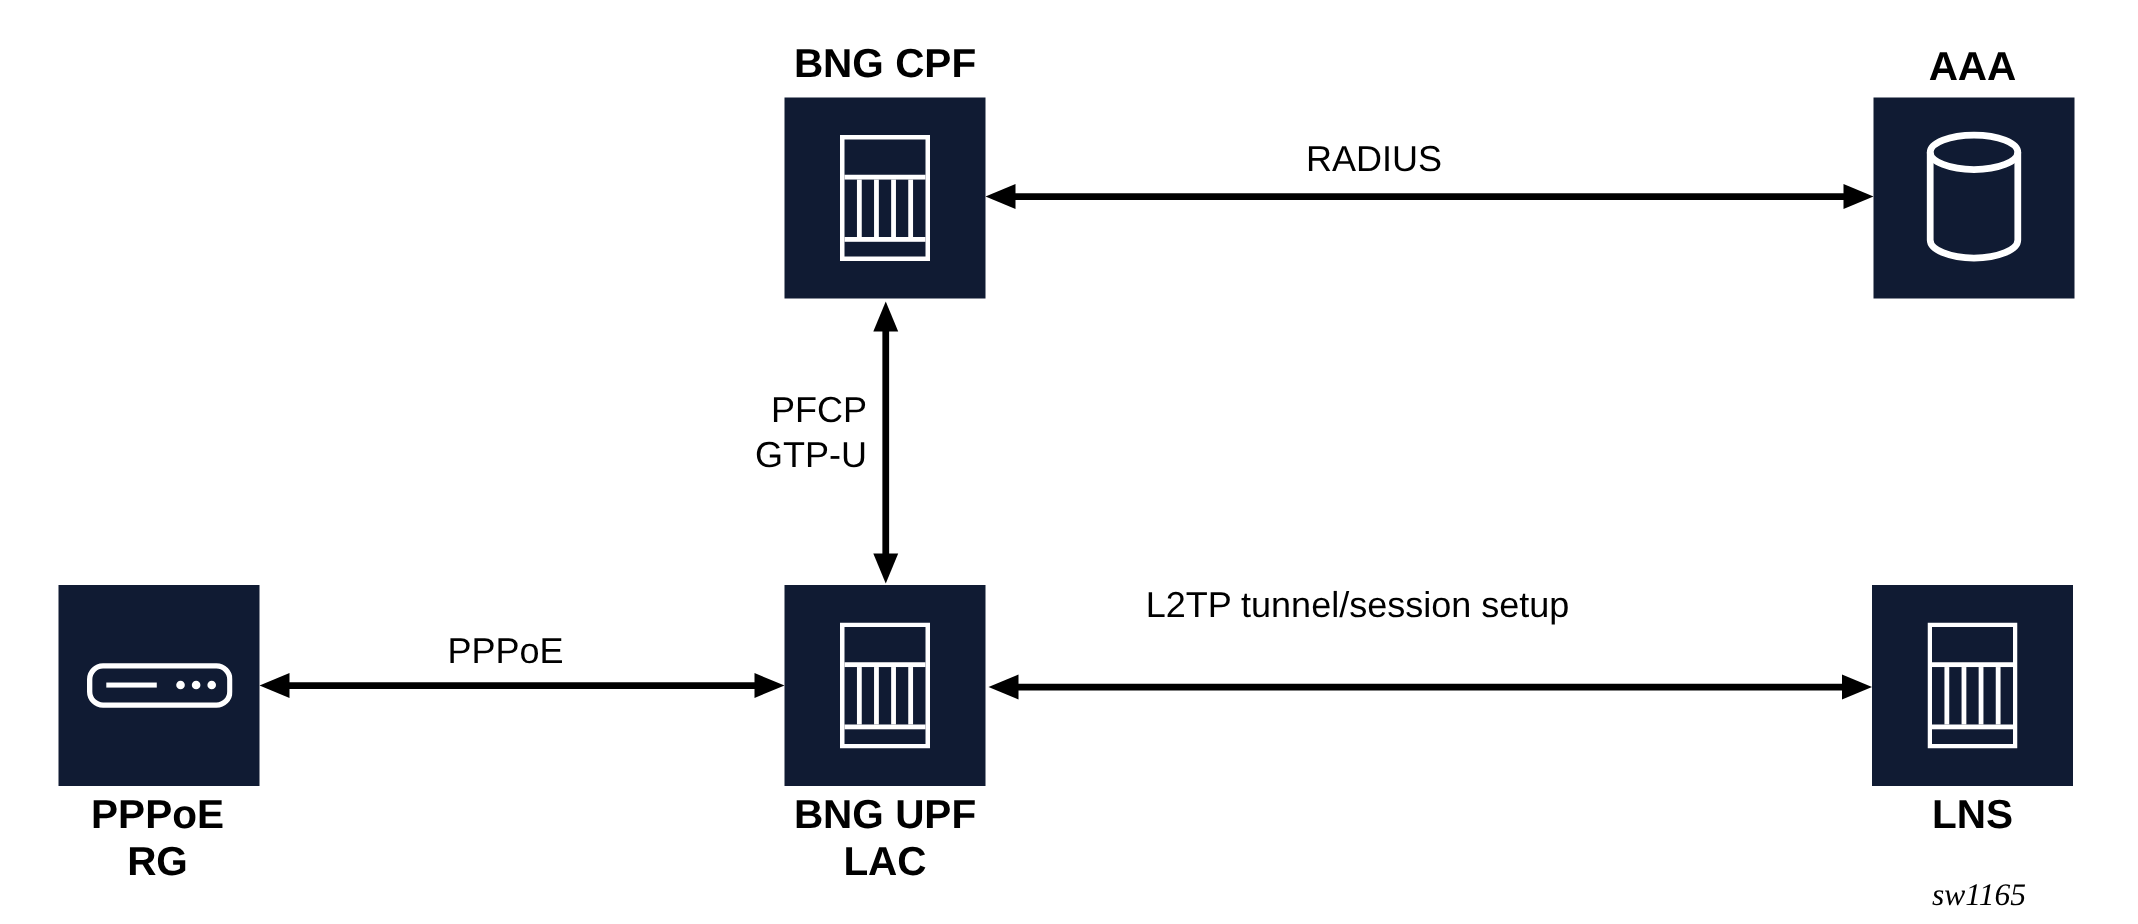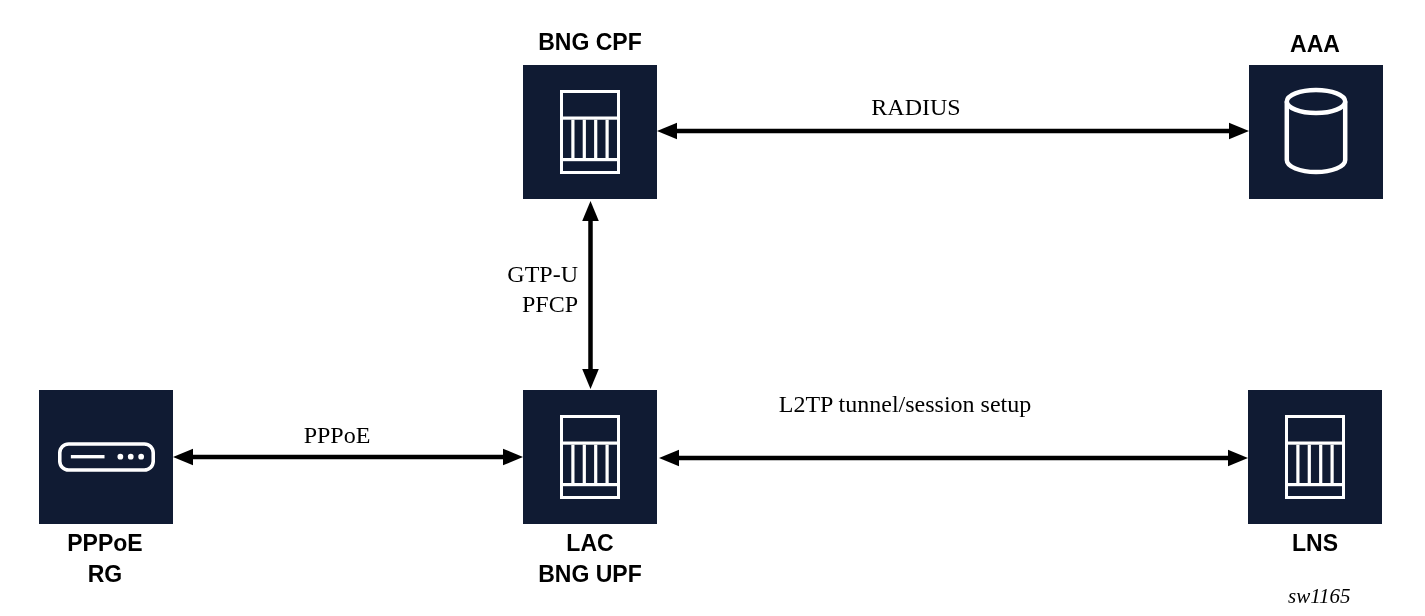--- a/index.html
+++ b/index.html
@@ -26,27 +26,27 @@
   .box{
     position:absolute;width:134px;height:134px;
     background:var(--node-fill);
     display:flex;align-items:center;justify-content:center;
   }
   .ic{stroke:var(--icon-stroke);fill:none;}
   .icf{fill:var(--icon-stroke);stroke:none;}
 
   .node-label{
     position:absolute;
-    font-size:23px;font-weight:bold;line-height:31px;
+    font-size:27px;font-weight:bold;line-height:31px;
     text-align:center;white-space:nowrap;
   }
   .link-label{
     position:absolute;
     font-size:24px;font-weight:normal;line-height:30px;
-    text-align:center;white-space:nowrap;font-family:Liberation Serif, serif;
+    text-align:center;white-space:nowrap;
   }
   .link-label.right-align{text-align:right;}
   .watermark{
     position:absolute;
     font-family:"Liberation Serif",serif;
     font-style:italic;font-size:21px;
     white-space:nowrap;
   }
 </style>
 </head>
@@ -117,42 +117,42 @@
       <rect class="ic" x="1.5" y="1.5" width="57" height="81" stroke-width="3"></rect>
       <rect class="icf" x="3" y="26.5" width="54" height="3.2"></rect>
       <rect class="icf" x="11.3" y="29.7" width="3.2" height="38.3"></rect>
       <rect class="icf" x="22.7" y="29.7" width="3.2" height="38.3"></rect>
       <rect class="icf" x="34.1" y="29.7" width="3.2" height="38.3"></rect>
       <rect class="icf" x="45.5" y="29.7" width="3.2" height="38.3"></rect>
       <rect class="icf" x="3" y="68" width="54" height="3.2"></rect>
     </svg>
   </div>
   <div class="node-label" style="left:490px;top:528px;width:200px">
+    <div>BNG UPF</div>
     <div>LAC</div>
-    <div>BNG UPF</div>
   </div>
 
   <div class="box" style="left:1248px;top:390px">
     <svg width="60" height="84" viewBox="0 0 60 84">
       <rect class="ic" x="1.5" y="1.5" width="57" height="81" stroke-width="3"></rect>
       <rect class="icf" x="3" y="26.5" width="54" height="3.2"></rect>
       <rect class="icf" x="11.3" y="29.7" width="3.2" height="38.3"></rect>
       <rect class="icf" x="22.7" y="29.7" width="3.2" height="38.3"></rect>
       <rect class="icf" x="34.1" y="29.7" width="3.2" height="38.3"></rect>
       <rect class="icf" x="45.5" y="29.7" width="3.2" height="38.3"></rect>
       <rect class="icf" x="3" y="68" width="54" height="3.2"></rect>
     </svg>
   </div>
   <div class="node-label" style="left:1215px;top:528px;width:200px">LNS</div>
 
   <div class="link-label" style="left:766px;top:92px;width:300px">RADIUS</div>
 
   <div class="link-label right-align" style="left:430px;top:259px;width:148px">
+    <div>PFCP</div>
     <div>GTP-U</div>
-    <div>PFCP</div>
   </div>
 
   <div class="link-label" style="left:237px;top:420px;width:200px">PPPoE</div>
 
   <div class="link-label" style="left:605px;top:389px;width:600px">
     <div>L2TP tunnel/session setup</div>
   </div>
 
   <div class="watermark" style="left:1288px;top:584px;width:130px">sw1165</div>
 

